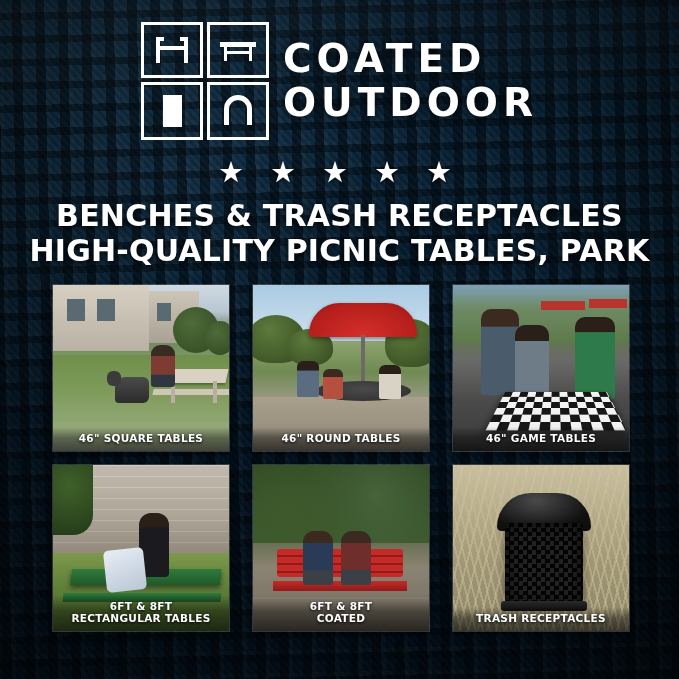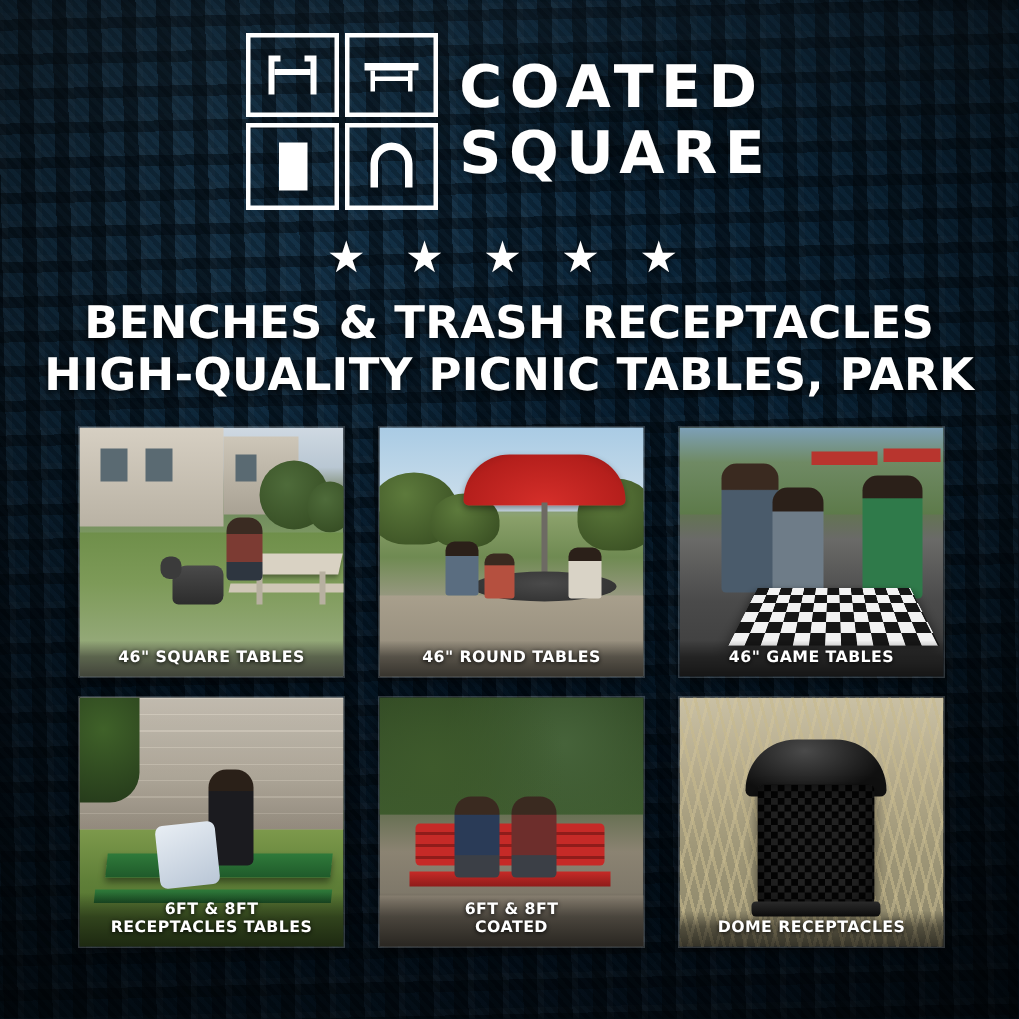--- a/index.html
+++ b/index.html
@@ -428,21 +428,21 @@
           </svg>
         </div>
         <div class="quad q4">
           <svg width="42" height="36" viewBox="0 0 42 36" aria-hidden="true">
             <path d="M7 32 L7 16 A14 14 0 0 1 35 16 L35 32 L30 32 L30 16 A9 9 0 0 0 12 16 L12 32 Z" fill="#fff"></path>
           </svg>
         </div>
       </div>
       <div class="wordmark">
         <div>COATED</div>
-        <div>SQUARE</div>
+        <div>OUTDOOR</div>
       </div>
     </div>
 
     <div class="stars">★ ★ ★ ★ ★</div>
 
     <div class="headline">
       <div>BENCHES &amp; TRASH RECEPTACLES</div>
       <div>HIGH-QUALITY PICNIC TABLES, PARK</div>
     </div>
 
@@ -502,21 +502,21 @@
         <div class="photo p4">
           <div class="wall"></div>
           <div class="ivy"></div>
           <div class="gtable"></div>
           <div class="gbench"></div>
           <div class="woman"></div>
           <div class="bag"></div>
         </div>
         <div class="caption">
           <div>6FT &amp; 8FT</div>
-          <div>RECEPTACLES TABLES</div>
+          <div>RECTANGULAR TABLES</div>
         </div>
       </div>
 
       <div class="card">
         <div class="photo p5">
           <div class="hedge"></div>
           <div class="bench-back"></div>
           <div class="bench-seat"></div>
           <div class="kidA"></div>
           <div class="kidB"></div>
@@ -529,19 +529,19 @@
       </div>
 
       <div class="card">
         <div class="photo p6">
           <div class="brush"></div>
           <div class="can-dome"></div>
           <div class="can-body"></div>
           <div class="can-base"></div>
         </div>
         <div class="caption">
-          <div>DOME RECEPTACLES</div>
+          <div>TRASH RECEPTACLES</div>
         </div>
       </div>
 
     </div>
   </div>
 </div>
 
 </body></html>

